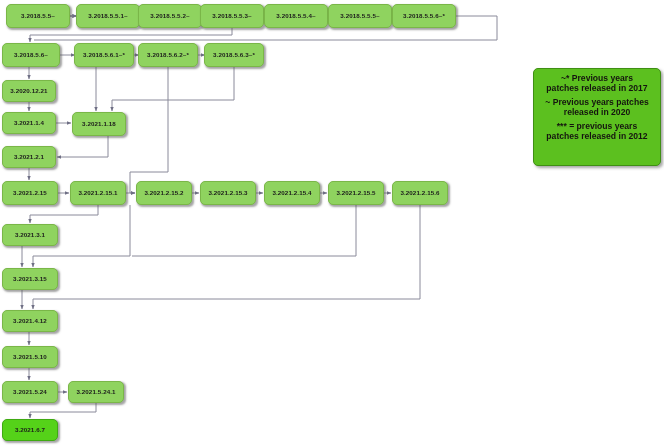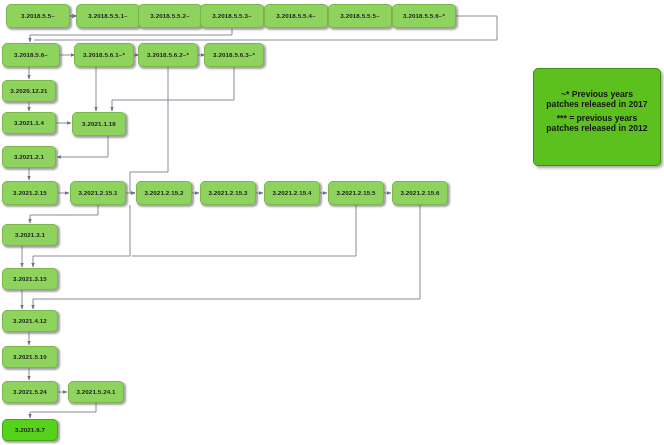--- a/index.html
+++ b/index.html
@@ -56,21 +56,21 @@
     width: 128px;
     height: 98px;
     box-sizing: border-box;
     background: #5cc01f;
     border: 1px solid #3f8f14;
     border-radius: 5px;
     box-shadow: 2px 2px 3px rgba(80,80,80,0.5);
     display: flex;
     flex-direction: column;
     align-items: center;
-    justify-content: center;
+    justify-content: flex-start;
     padding: 4px 5px;
     z-index: 3;
   }
   .legend-line {
     color: #15150f;
     font-size: 8.6px;
     font-weight: 700;
     line-height: 1.22;
     text-align: center;
     width: 100%;
@@ -248,18 +248,22 @@
       <div class="node" style="left: 68px; top: 381px; width: 56px; height: 22px;">3.2021.5.24.1</div>
       <div class="node bright" style="left: 2px; top: 419px; width: 56px; height: 22px;">3.2021.6.7</div>
     </div>
 
   <div id="legend">
     <div class="legend-block">
       <div class="legend-line">~* Previous years</div>
       <div class="legend-line">patches released in 2017</div>
     </div>
     <div class="legend-block">
+      <div class="legend-line">~ Previous years patches</div>
+      <div class="legend-line">released in 2020</div>
+    </div>
+    <div class="legend-block">
       <div class="legend-line">*** = previous years</div>
       <div class="legend-line">patches released in 2012</div>
     </div>
   </div>
 
 </div>
 
 </body></html>

